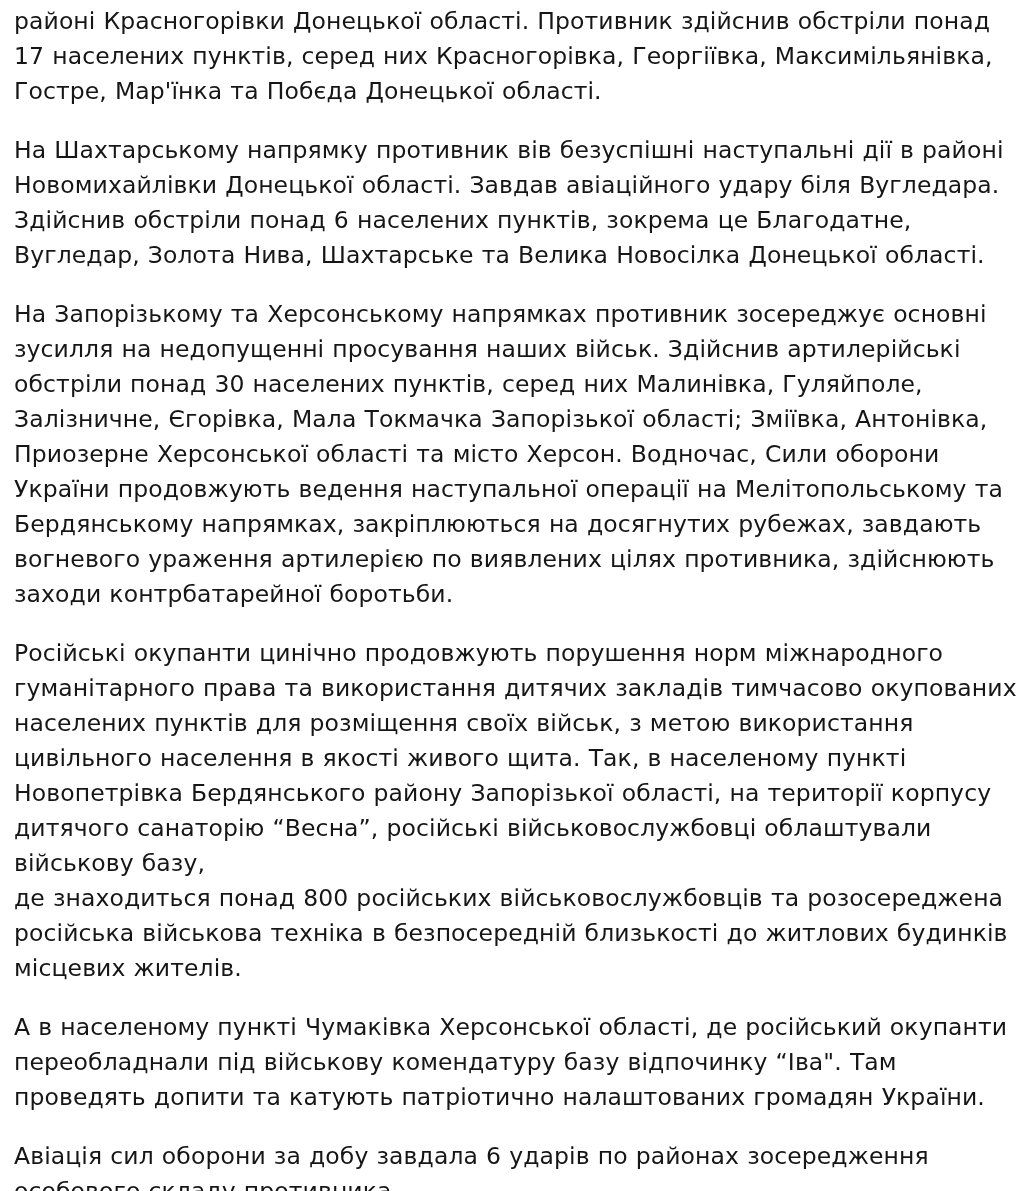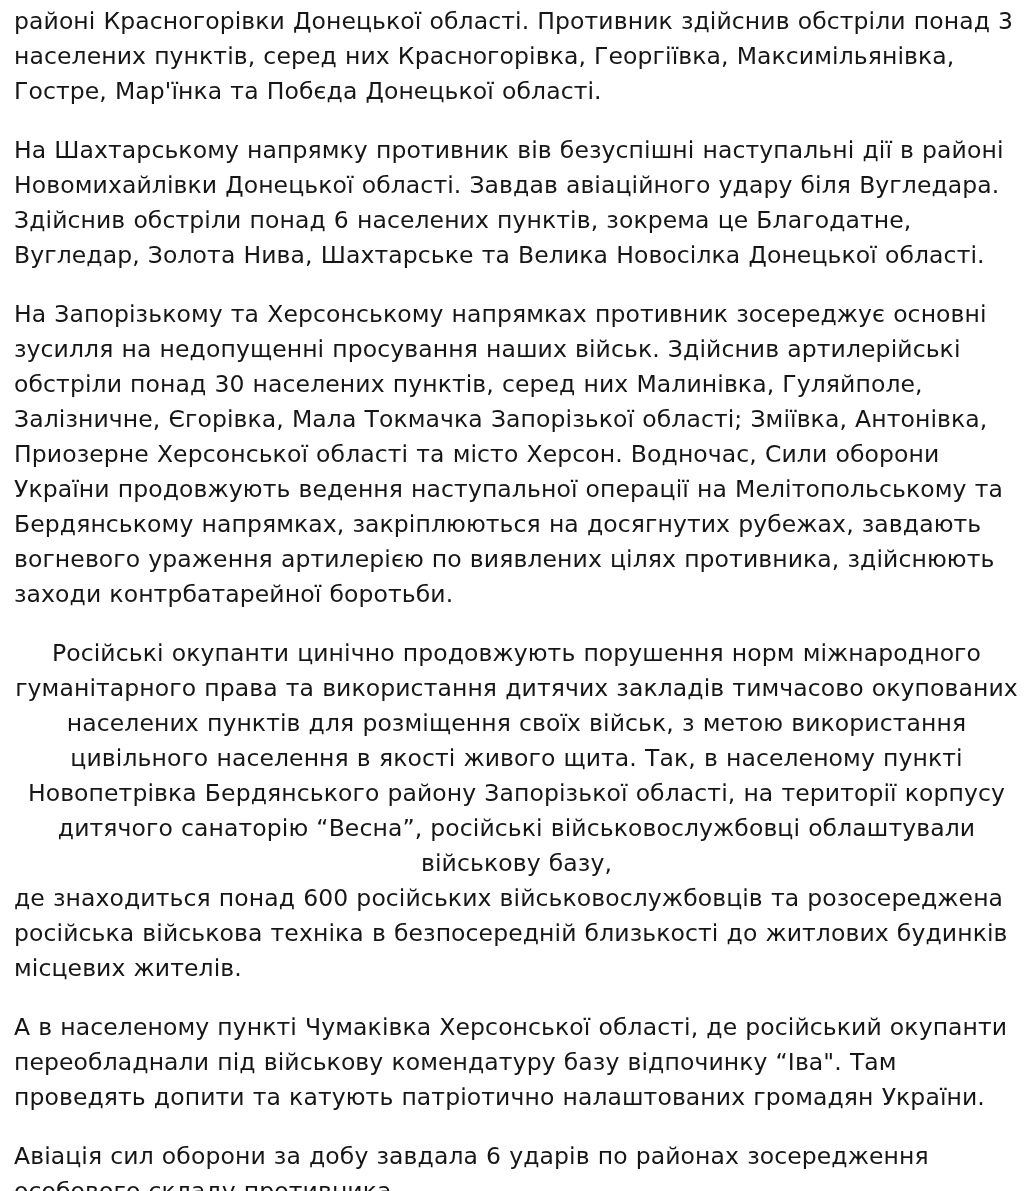--- a/index.html
+++ b/index.html
@@ -27,39 +27,38 @@
     letter-spacing: 0.1px;
     margin: 0 0 24px 0;
     color: #161616;
     word-spacing: 0.5px;
   }
   .para:last-child {
     margin-bottom: 0;
   }
   .para.tight {
     margin-bottom: 24px;
-    text-align: center;
   }
   .first {
     margin-top: 0;
     padding-top: 4px;
   }
 </style>
 </head>
 <body>
 
 <div class="page">
 
-  <p class="para first">районі Красногорівки Донецької області. Противник здійснив обстріли понад 3 населених пунктів, серед них Красногорівка, Георгіївка, Максимільянівка, Гостре, Мар'їнка та Побєда Донецької області.</p>
+  <p class="para first">районі Красногорівки Донецької області. Противник здійснив обстріли понад 17 населених пунктів, серед них Красногорівка, Георгіївка, Максимільянівка, Гостре, Мар'їнка та Побєда Донецької області.</p>
 
   <p class="para">На Шахтарському напрямку противник вів безуспішні наступальні дії в районі Новомихайлівки Донецької області. Завдав авіаційного удару біля Вугледара. Здійснив обстріли понад 6 населених пунктів, зокрема це Благодатне, Вугледар, Золота Нива, Шахтарське та Велика Новосілка Донецької області.</p>
 
   <p class="para">На Запорізькому та Херсонському напрямках противник зосереджує основні зусилля на недопущенні просування наших військ. Здійснив артилерійські обстріли понад 30 населених пунктів, серед них Малинівка, Гуляйполе, Залізничне, Єгорівка, Мала Токмачка Запорізької області; Зміївка, Антонівка, Приозерне Херсонської області та місто Херсон. Водночас, Сили оборони України продовжують ведення наступальної операції на Мелітопольському та Бердянському напрямках, закріплюються на досягнутих рубежах, завдають вогневого ураження артилерією по виявлених цілях противника, здійснюють заходи контрбатарейної боротьби.</p>
 
   <p class="para tight" style="margin-bottom:0;">Російські окупанти цинічно продовжують порушення норм міжнародного гуманітарного права та використання дитячих закладів тимчасово окупованих населених пунктів для розміщення своїх військ, з метою використання цивільного населення в якості живого щита. Так, в населеному пункті Новопетрівка Бердянського району Запорізької області, на території корпусу дитячого санаторію “Весна”, російські військовослужбовці облаштували військову базу,</p>
 
-  <p class="para">де знаходиться понад 600 російських військовослужбовців та розосереджена російська військова техніка в безпосередній близькості до житлових будинків місцевих жителів.</p>
+  <p class="para">де знаходиться понад 800 російських військовослужбовців та розосереджена російська військова техніка в безпосередній близькості до житлових будинків місцевих жителів.</p>
 
   <p class="para">А в населеному пункті Чумаківка Херсонської області, де російський окупанти переобладнали під військову комендатуру  базу відпочинку “Іва". Там проведять допити та катують патріотично налаштованих громадян України.</p>
 
   <p class="para">Авіація сил оборони за добу завдала 6 ударів по районах зосередження особового складу противника.</p>
 
 </div>
 
 </body></html>

